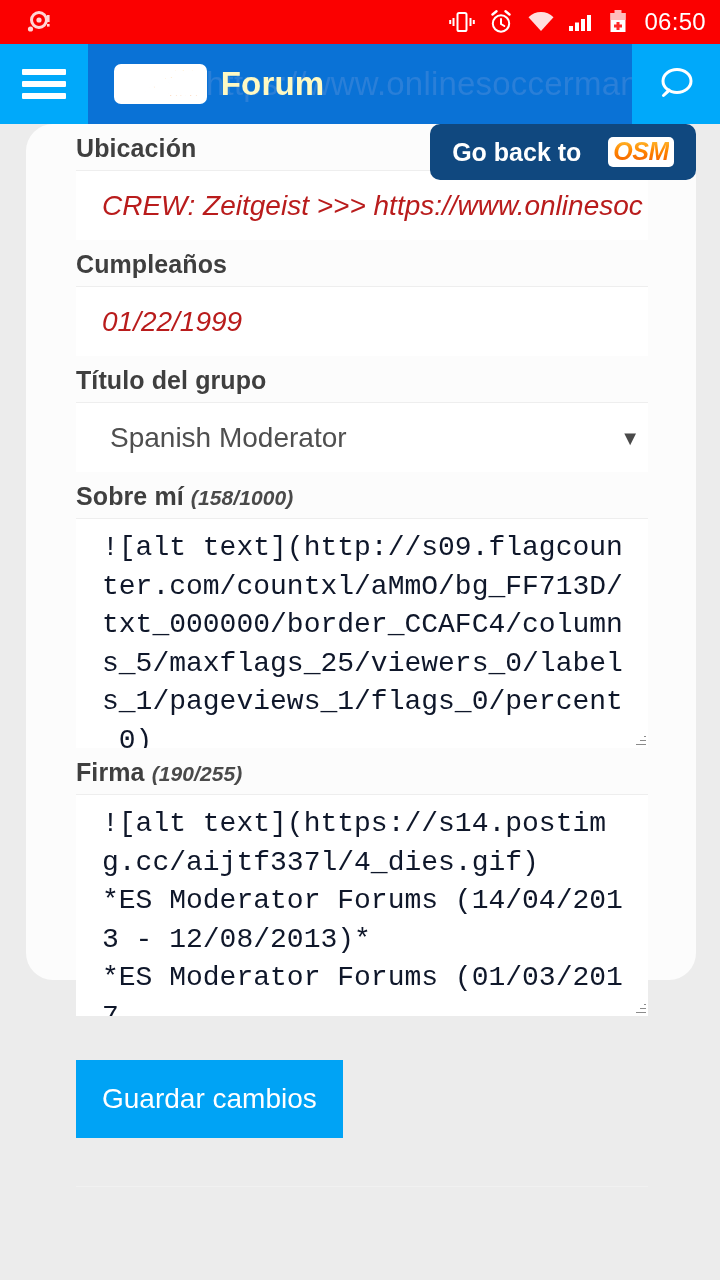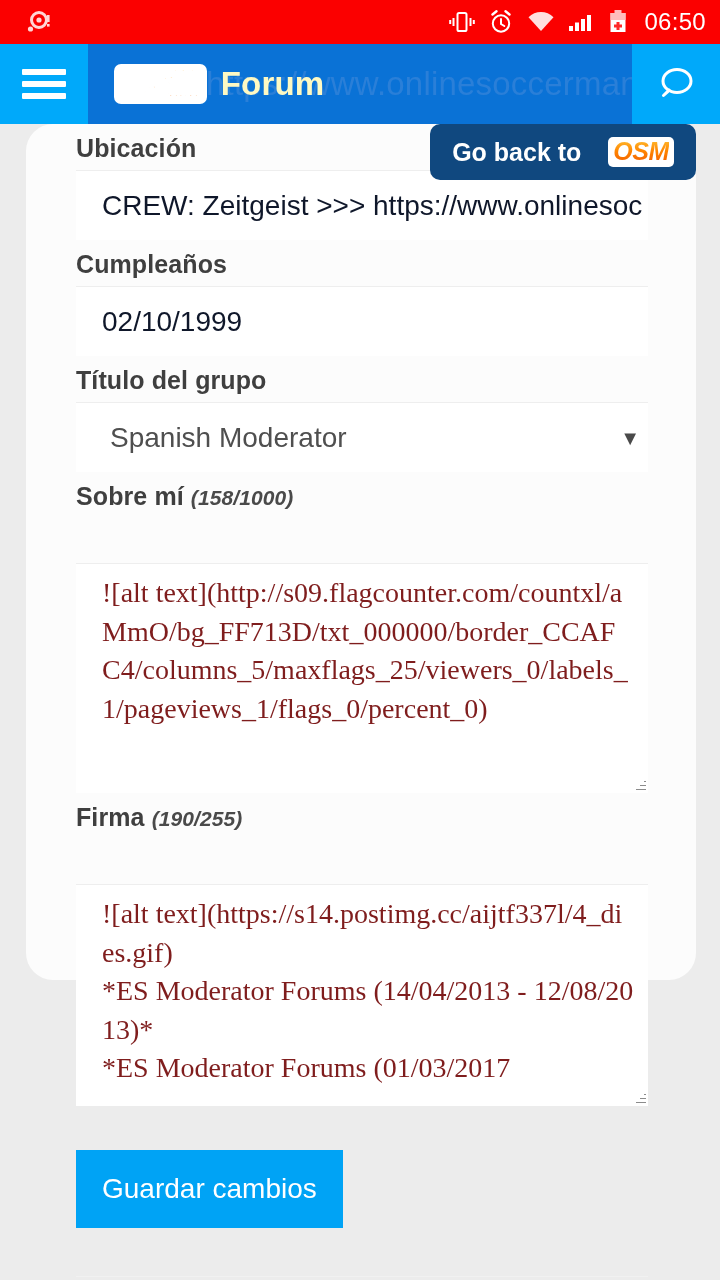--- a/index.html
+++ b/index.html
@@ -188,27 +188,28 @@
   }
 
   .text-input {
     width: 100%;
     height: 70px;
     border: none;
     border-top: 1px solid #eeeeee;
     background: #ffffff;
     font-family: "Liberation Sans", sans-serif;
     font-size: 28px;
-    color: #0f172a;
+    color: #b91c1c;
     padding: 0 10px 0 26px;
     outline: none;
     white-space: nowrap;
     overflow: hidden;
     display: flex;
     align-items: center;
+    font-style: italic;
   }
 
   .select-wrap {
     position: relative;
     width: 100%;
     height: 70px;
     border-top: 1px solid #eeeeee;
     background: #ffffff;
   }
   .select-value {
@@ -223,32 +224,31 @@
     transform: translateY(-50%);
     font-size: 20px;
     color: #4a4a4a;
   }
 
   .textarea {
     width: 100%;
     border: none;
     border-top: 1px solid #eeeeee;
     background: #ffffff;
-    font-family: Liberation Serif, serif;
+    font-family: Liberation Mono, monospace;
     font-size: 28px;
     line-height: 38.6px;
-    color: #7f1d1d;
+    color: #0f172a;
     padding: 10px 14px 0 26px;
     outline: none;
     resize: none;
     overflow: hidden;
     white-space: pre-wrap;
     word-break: break-all;
     position: relative;
-    margin-top: 45px;
   }
   .ta-about { height: 230px; }
   .ta-sign  { height: 222px; }
 
   .ta-box { position: relative; }
   .resize-handle {
     position: absolute;
     right: 2px; bottom: 3px;
     width: 10px; height: 10px;
     z-index: 4;
@@ -357,21 +357,21 @@
 </div>
 
 <div class="page">
   <div class="card">
     <div class="form">
 
       <div class="field-label">Ubicación</div>
       <div class="text-input">CREW: Zeitgeist &gt;&gt;&gt; https://www.onlinesoc</div>
 
       <div class="field-label">Cumpleaños</div>
-      <div class="text-input">02/10/1999</div>
+      <div class="text-input">01/22/1999</div>
 
       <div class="field-label">Título del grupo</div>
       <div class="select-wrap">
         <div class="select-value">Spanish Moderator</div>
         <div class="select-caret">▼</div>
       </div>
 
       <div class="field-label">
         <span>Sobre mí</span>
         <span class="counter">(158/1000)</span>

